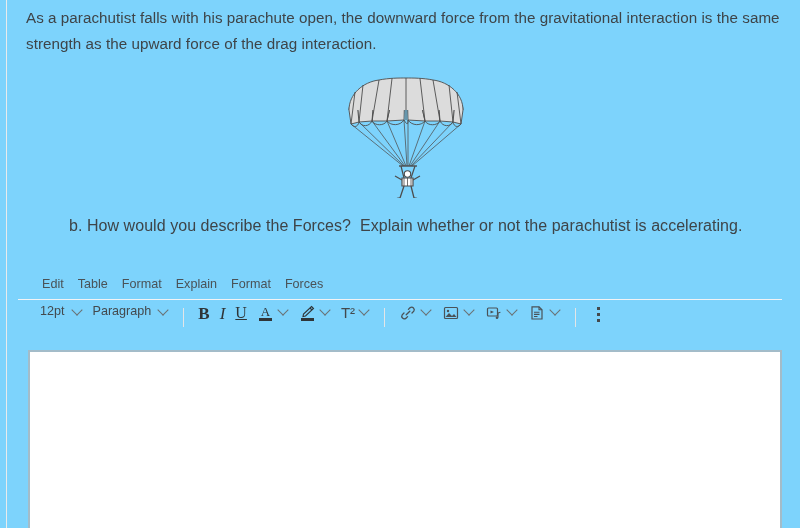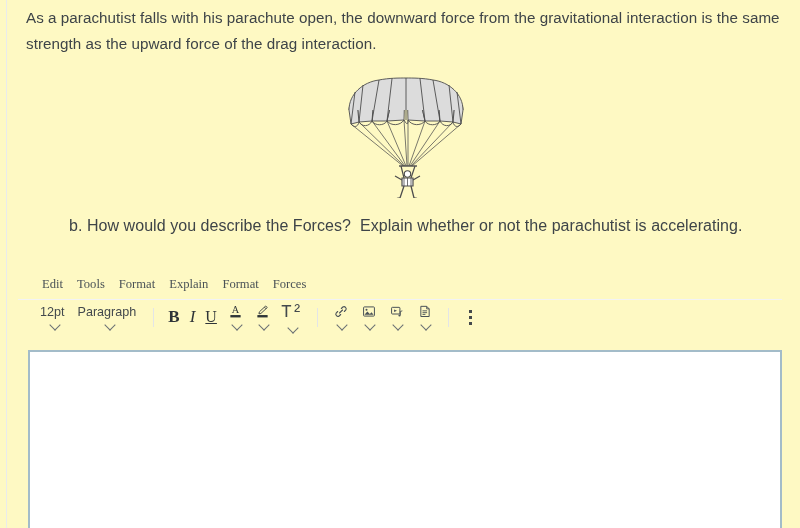--- a/index.html
+++ b/index.html
@@ -6,21 +6,21 @@
   html, body {
     margin: 0; padding: 0;
     width: 800px; height: 528px;
     background: #ffffff;
     font-family: "Liberation Sans", sans-serif;
     overflow: hidden;
   }
   #page {
     position: relative;
     width: 800px; height: 528px;
-    background: #fef9c3;
+    background: #7dd3fc;
   }
   
   .gutter-line {
     position: absolute;
     left: 6px; top: 0;
     width: 1px; height: 528px;
     background: #e9ebec;
   }
 
   
@@ -59,21 +59,20 @@
     left: 18px; top: 272px;
     width: 764px;
     height: 256px;
   }
   .menubar {
     height: 24px;
     display: flex;
     align-items: center;
     padding-left: 17px;
     gap: 0px;
-    font-family: Liberation Serif, serif;
   }
   .menu-item {
     font-size: 12.6px;
     color: #4a5257;
     padding: 3px 7px;
     cursor: pointer;
     white-space: nowrap;
   }
 
   .menu-sep {
@@ -84,29 +83,27 @@
 
   .toolbar {
     height: 34px;
     display: flex;
     align-items: center;
     padding-left: 17px;
     gap: 0;
   }
   .tb-btn {
     display: flex;
-    align-items: center;
     justify-content: center;
     height: 26px;
     padding: 0 5px;
     color: #4a5257;
     cursor: pointer;
     border-radius: 3px;
     white-space: nowrap;
-    flex-direction: column;
   }
   .tb-text {
     font-size: 12.6px;
     color: #43494d;
     padding-right: 3px;
   }
   .chev {
     display: inline-block;
     width: 11px; height: 11px;
     margin-left: 4px;
@@ -209,21 +206,21 @@
       </g>
     </svg>
   </div>
 
   <div class="question-b">b. How would you describe the Forces?  Explain whether or not the parachutist is accelerating.</div>
 
   <div class="editor">
 
     <div class="menubar">
       <div class="menu-item">Edit</div>
-      <div class="menu-item">Tools</div>
+      <div class="menu-item">Table</div>
       <div class="menu-item">Format</div>
       <div class="menu-item">Explain</div>
       <div class="menu-item">Format</div>
       <div class="menu-item">Forces</div>
     </div>
 
     <div class="menu-sep"></div>
 
     <div class="toolbar">
 
@@ -262,21 +259,21 @@
           <g stroke="#2f3538" stroke-width="1.1" fill="none">
             <path d="M12.5,2.5 L14.5,4.5 L6.5,12 L4,12.5 L4.5,10 Z"></path>
             <path d="M11,4 L13,6"></path>
           </g>
           <rect x="2" y="14" width="13" height="3" fill="#2f3538"></rect>
         </svg>
         <span class="chev"></span>
       </div>
 
       <div class="tb-btn">
-        <span style="font-family:Liberation Mono, monospace;font-size:18px;color:#43494d;">T²</span>
+        <span style="font-family:Liberation Sans, sans-serif;font-size:15px;color:#43494d;">T²</span>
         <span class="chev"></span>
       </div>
 
       <div class="tb-div"></div>
 
       <div class="tb-btn">
         <svg class="icon-svg" width="18" height="18" viewBox="0 0 18 18">
           <g stroke="#4a5257" stroke-width="1.3" fill="none" stroke-linecap="round">
             <path d="M7.2,10.8 L10.8,7.2"></path>
             <path d="M9.4,5.4 L11.2,3.6 A2.6,2.6 0 0 1 14.8,7.2 L13,9"></path>

